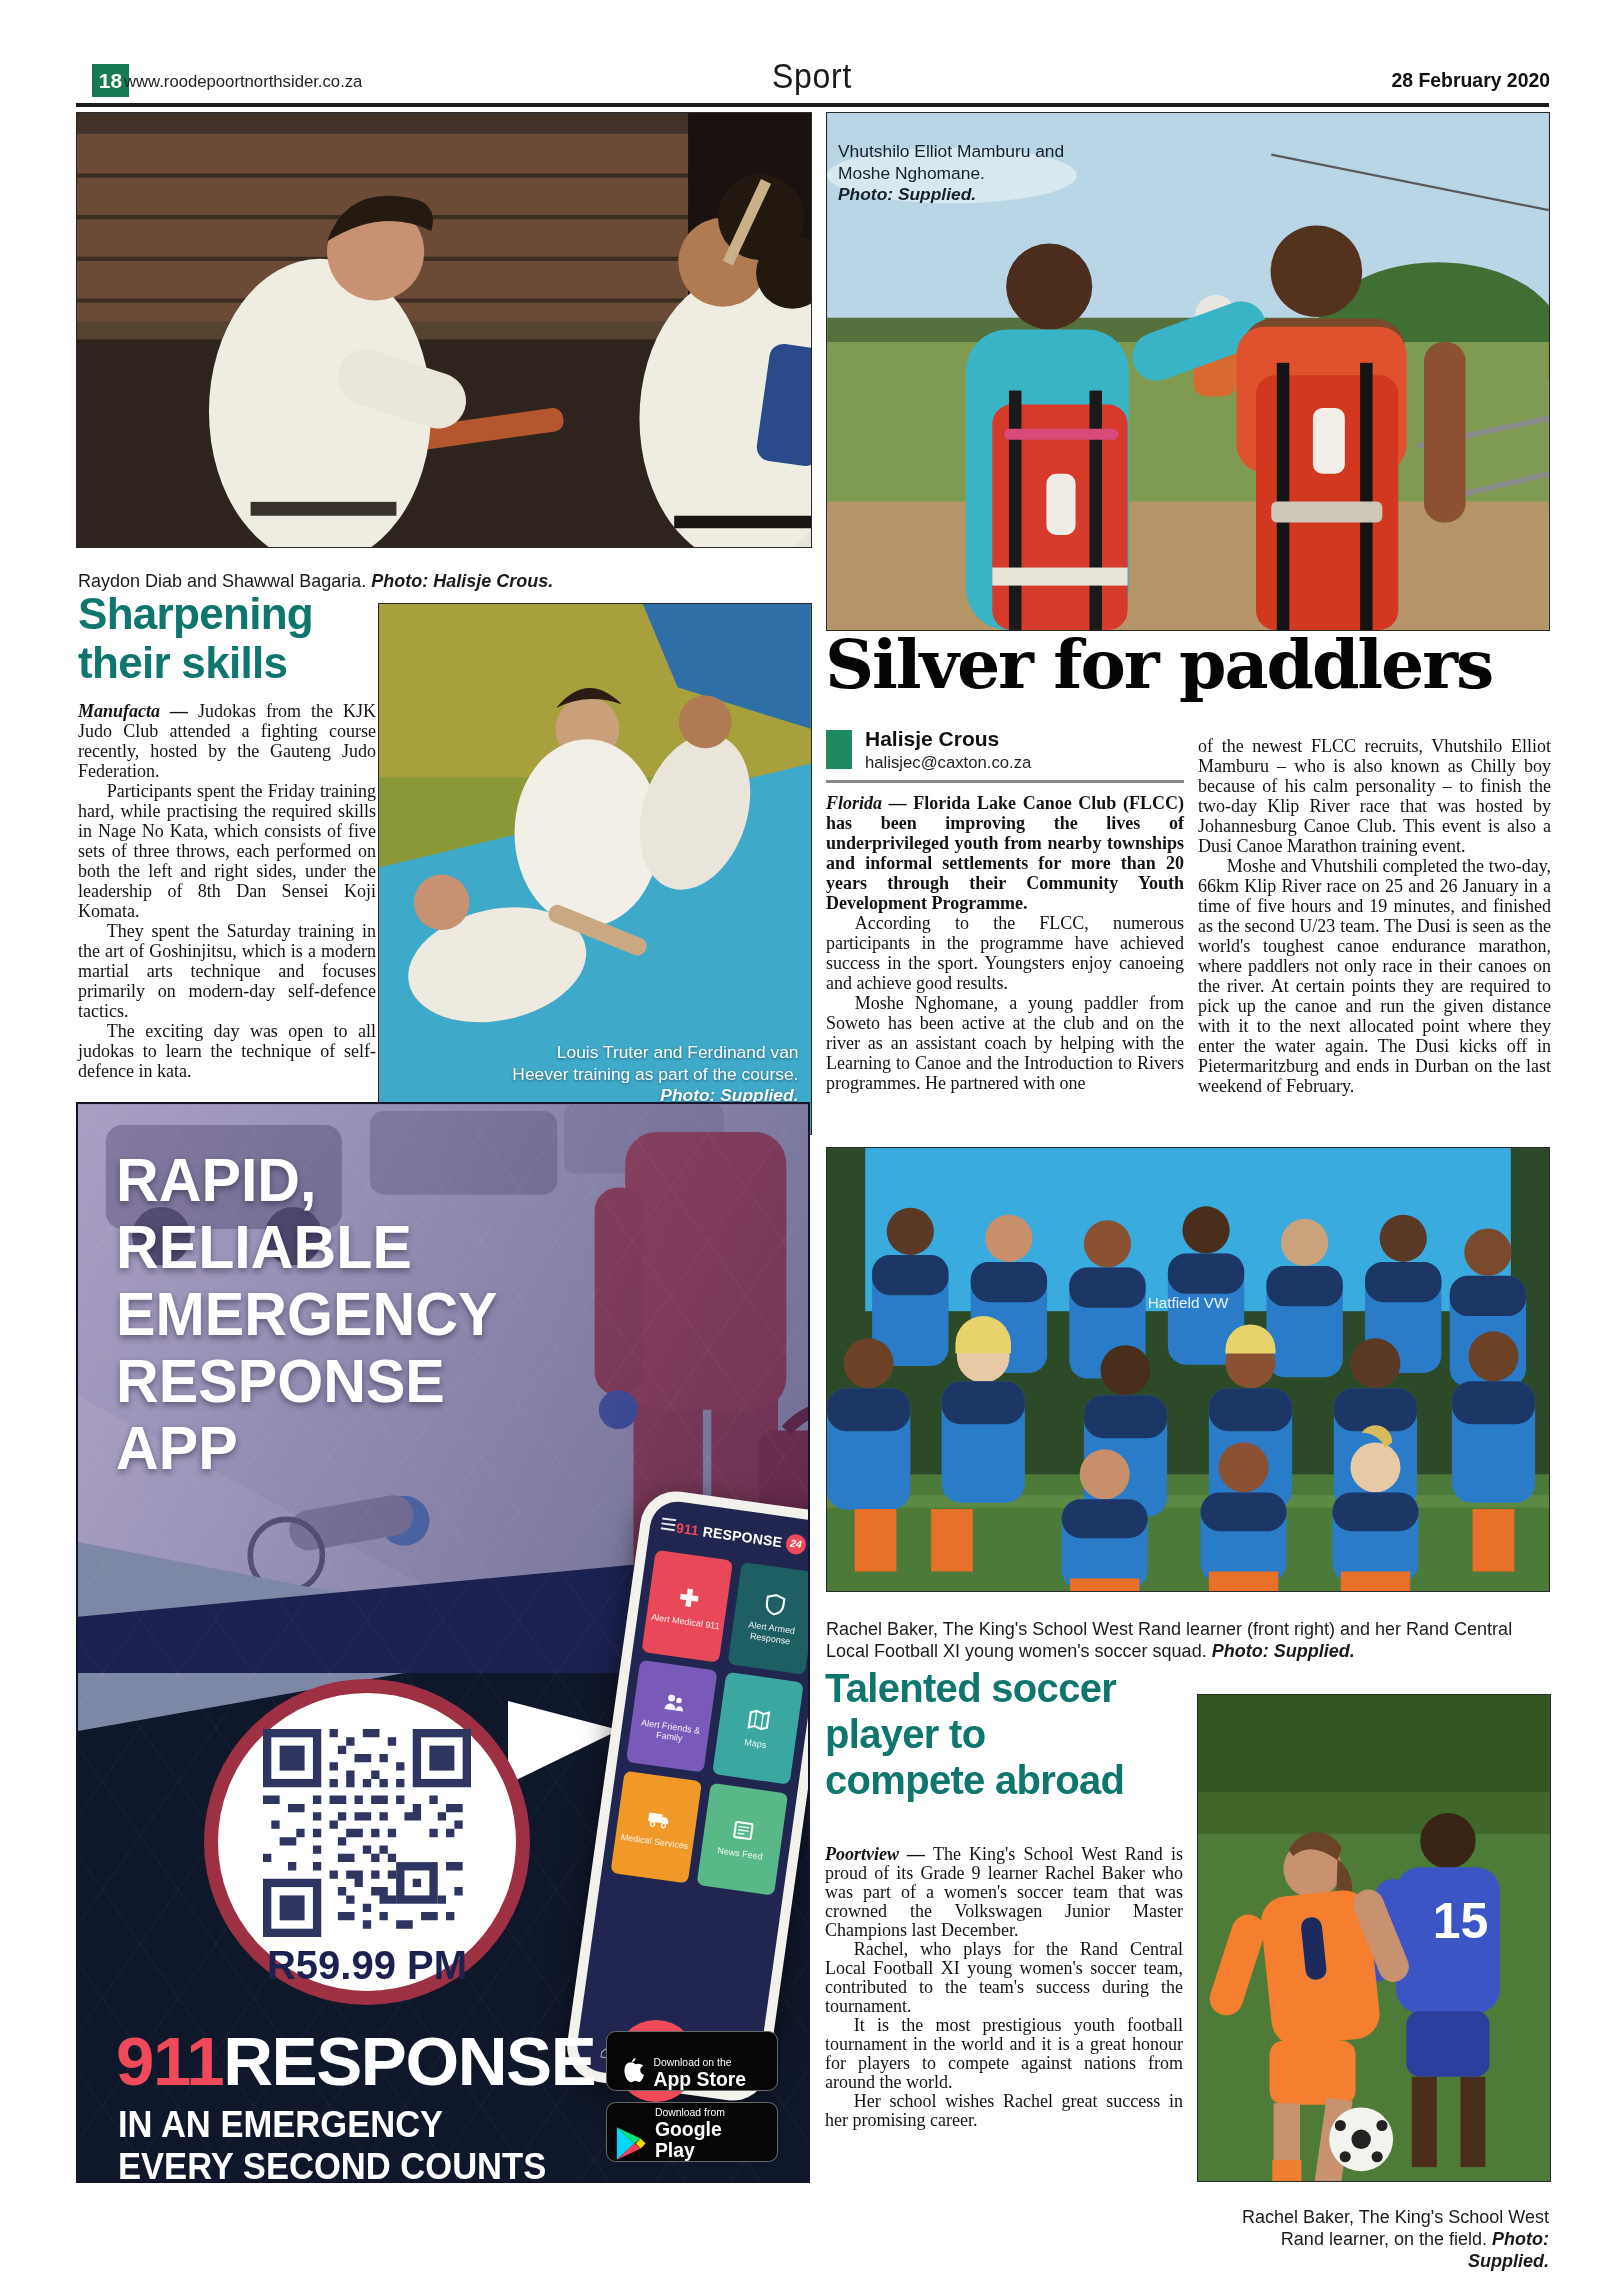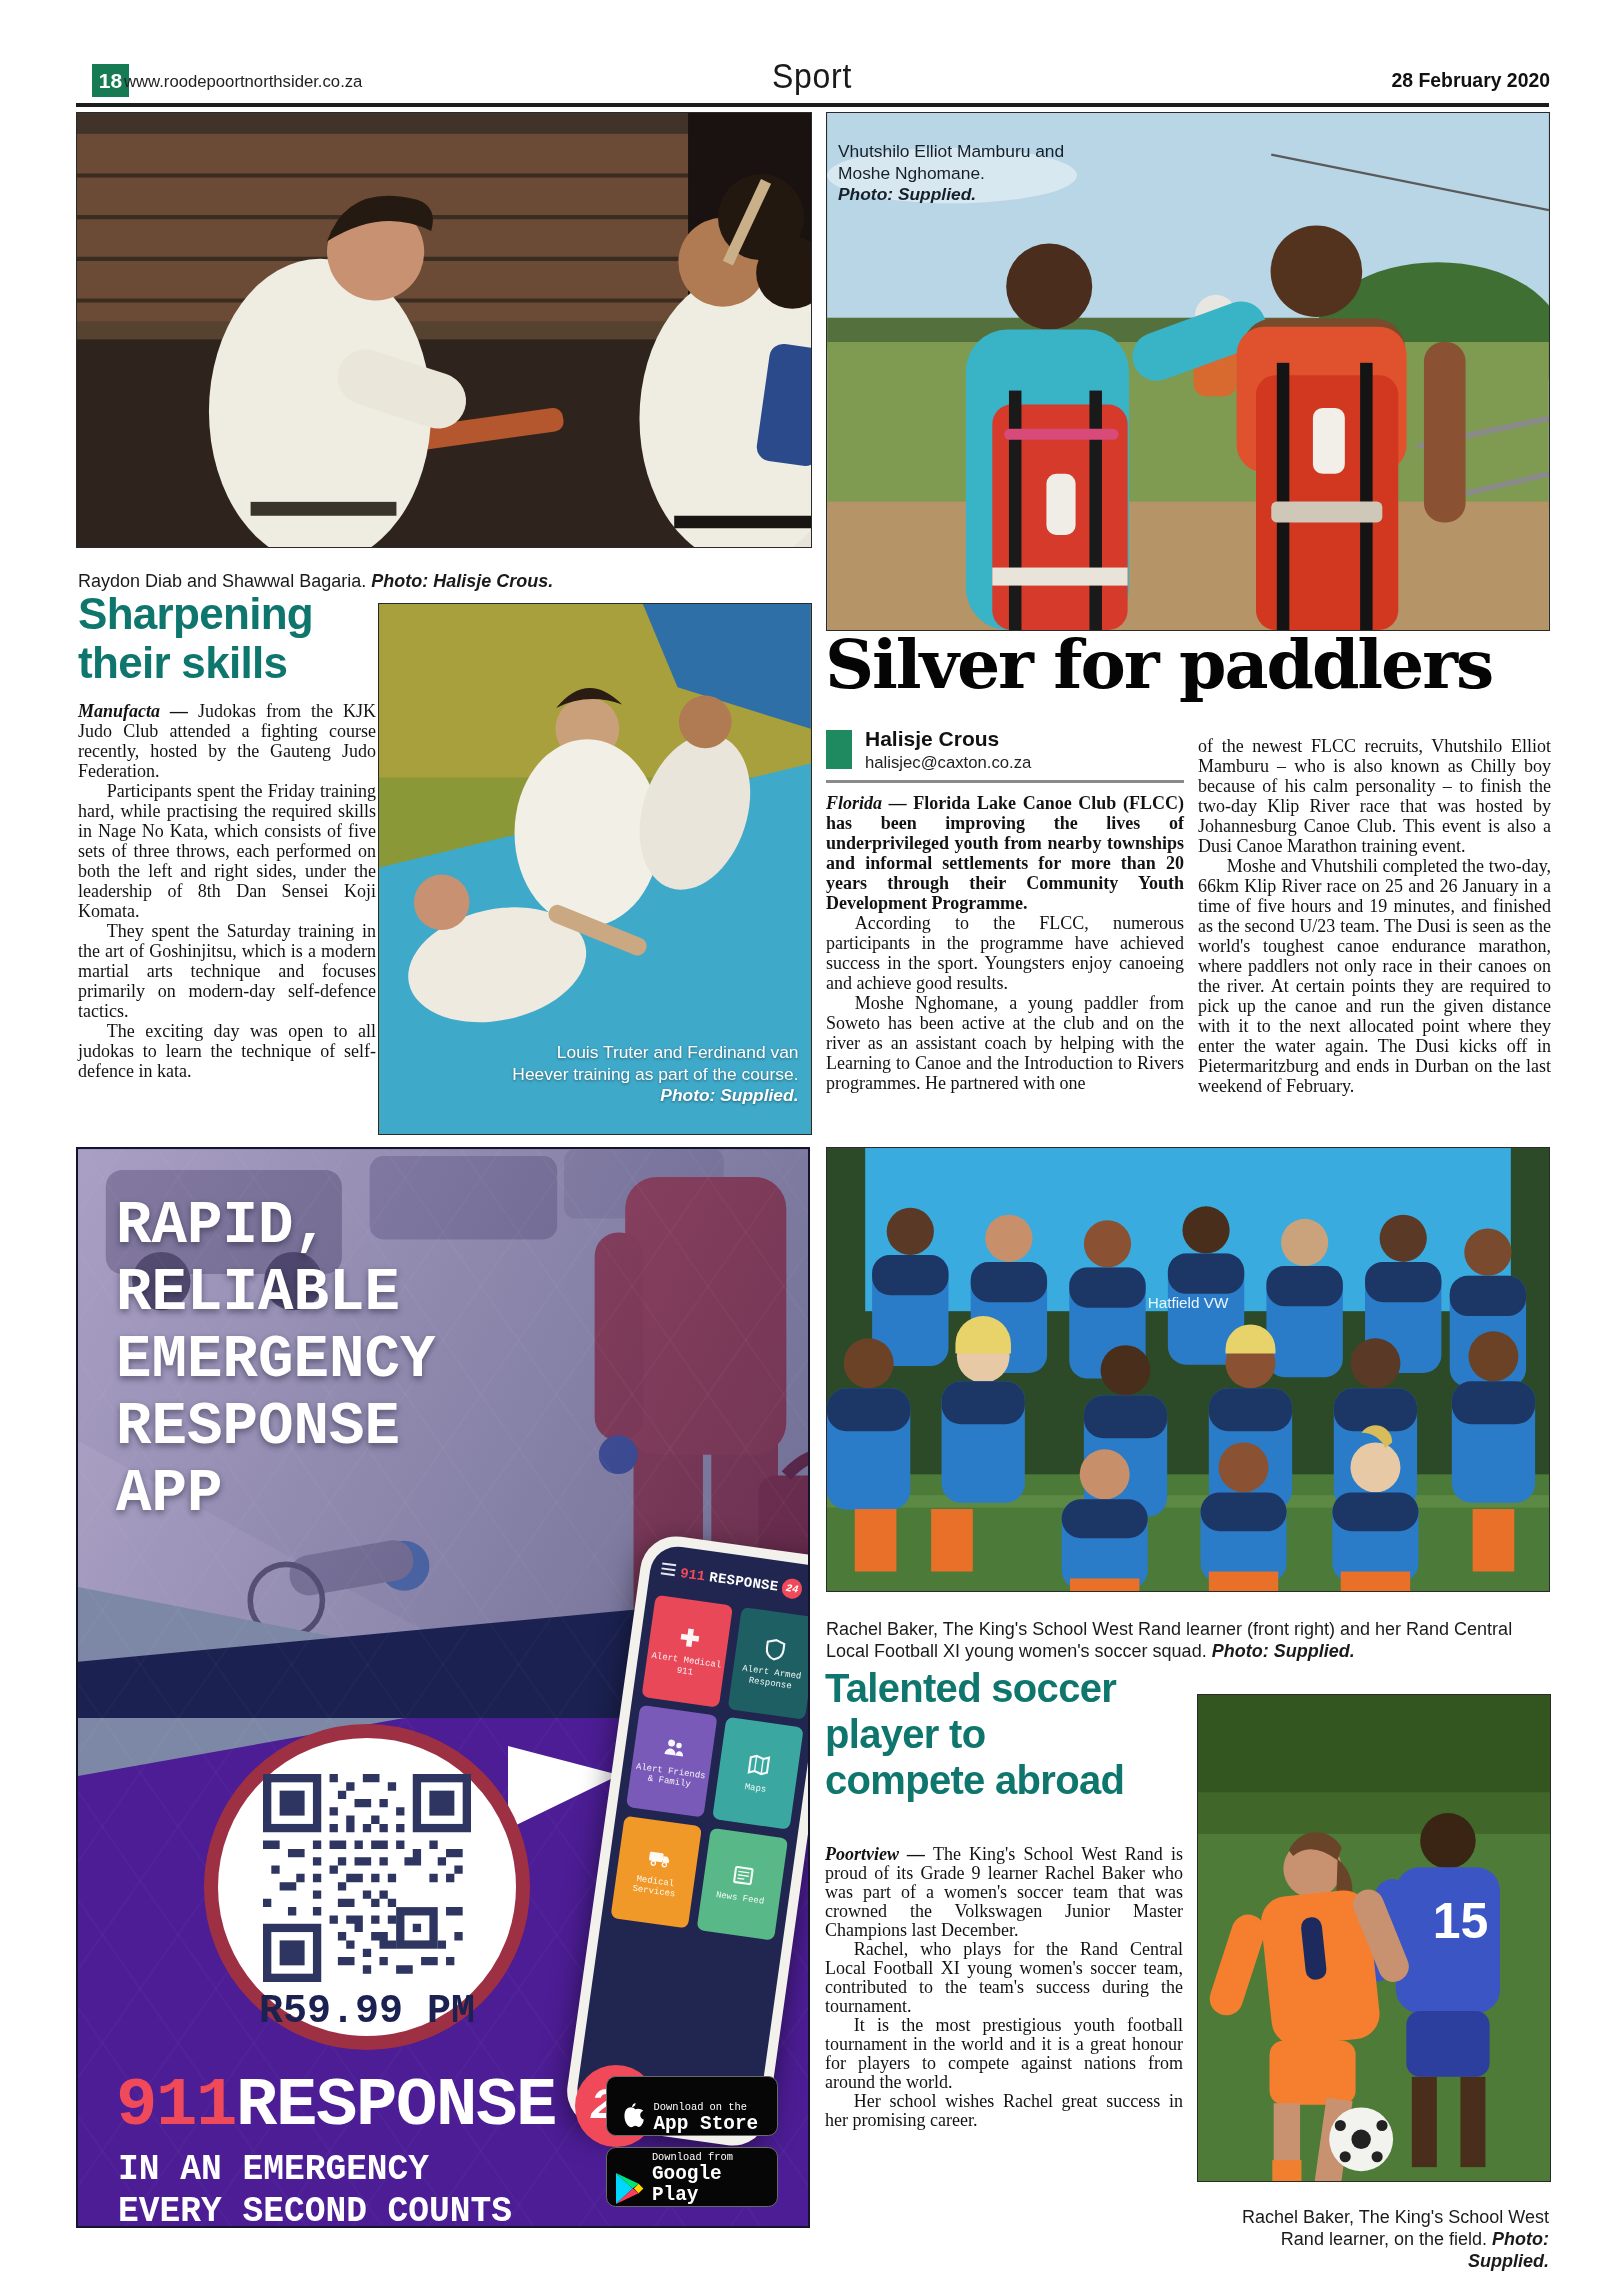--- a/index.html
+++ b/index.html
@@ -27,22 +27,22 @@
   .body-serif p{margin:0;}
   .body-serif p + p{text-indent:1.6em;}
   .dateline{font-weight:bold;font-style:italic;}
   .lead-bold{font-weight:bold;}
   .byline{position:absolute;}
   .byline .sq{position:absolute;left:0;top:2.8px;width:26px;height:39px;background:#1f8a60;}
   .byline .nm{position:absolute;left:39px;top:0;font-size:21px;font-weight:bold;color:#111;}
   .byline .em{position:absolute;left:39px;top:26px;font-size:16.7px;color:#222;}
   .byline-rule{position:absolute;height:2.8px;background:#8a8a8a;}
   
-  #ad{position:absolute;left:76px;top:1147px;width:734px;height:1081px;background:#4c1d95;
-      border:2.1px solid #14142a;overflow:hidden;box-sizing:border-box;font-family:Liberation Mono, monospace;}
+  #ad{position:absolute;left:76px;top:1102px;width:734px;height:1081px;background:#0f172a;
+      border:2.1px solid #14142a;overflow:hidden;box-sizing:border-box;}
   .ad-pattern{position:absolute;inset:0;background:
       repeating-linear-gradient(55deg,rgba(255,255,255,.025) 0 2.1px,transparent 2.1px 62px),
       repeating-linear-gradient(-55deg,rgba(255,255,255,.025) 0 2.1px,transparent 2.1px 62px);}
   .ad-photo{position:absolute;left:0;top:0;width:734px;height:528px;}
   .ad-photo-overlay{position:absolute;left:0;top:0;width:734px;height:528px;
       background:linear-gradient(115deg,rgba(124,104,176,.45),rgba(40,40,100,.58));}
   .wedge-light{position:absolute;left:0;top:425px;width:507px;height:215px;background:#7d88a6;
       clip-path:polygon(0 6%,100% 52%,0 94%);}
   .wedge-navy{position:absolute;left:0;top:444px;width:734px;height:125px;background:#1b2150;
       clip-path:polygon(0 55%,100% 0,100% 100%,0 100%);}

